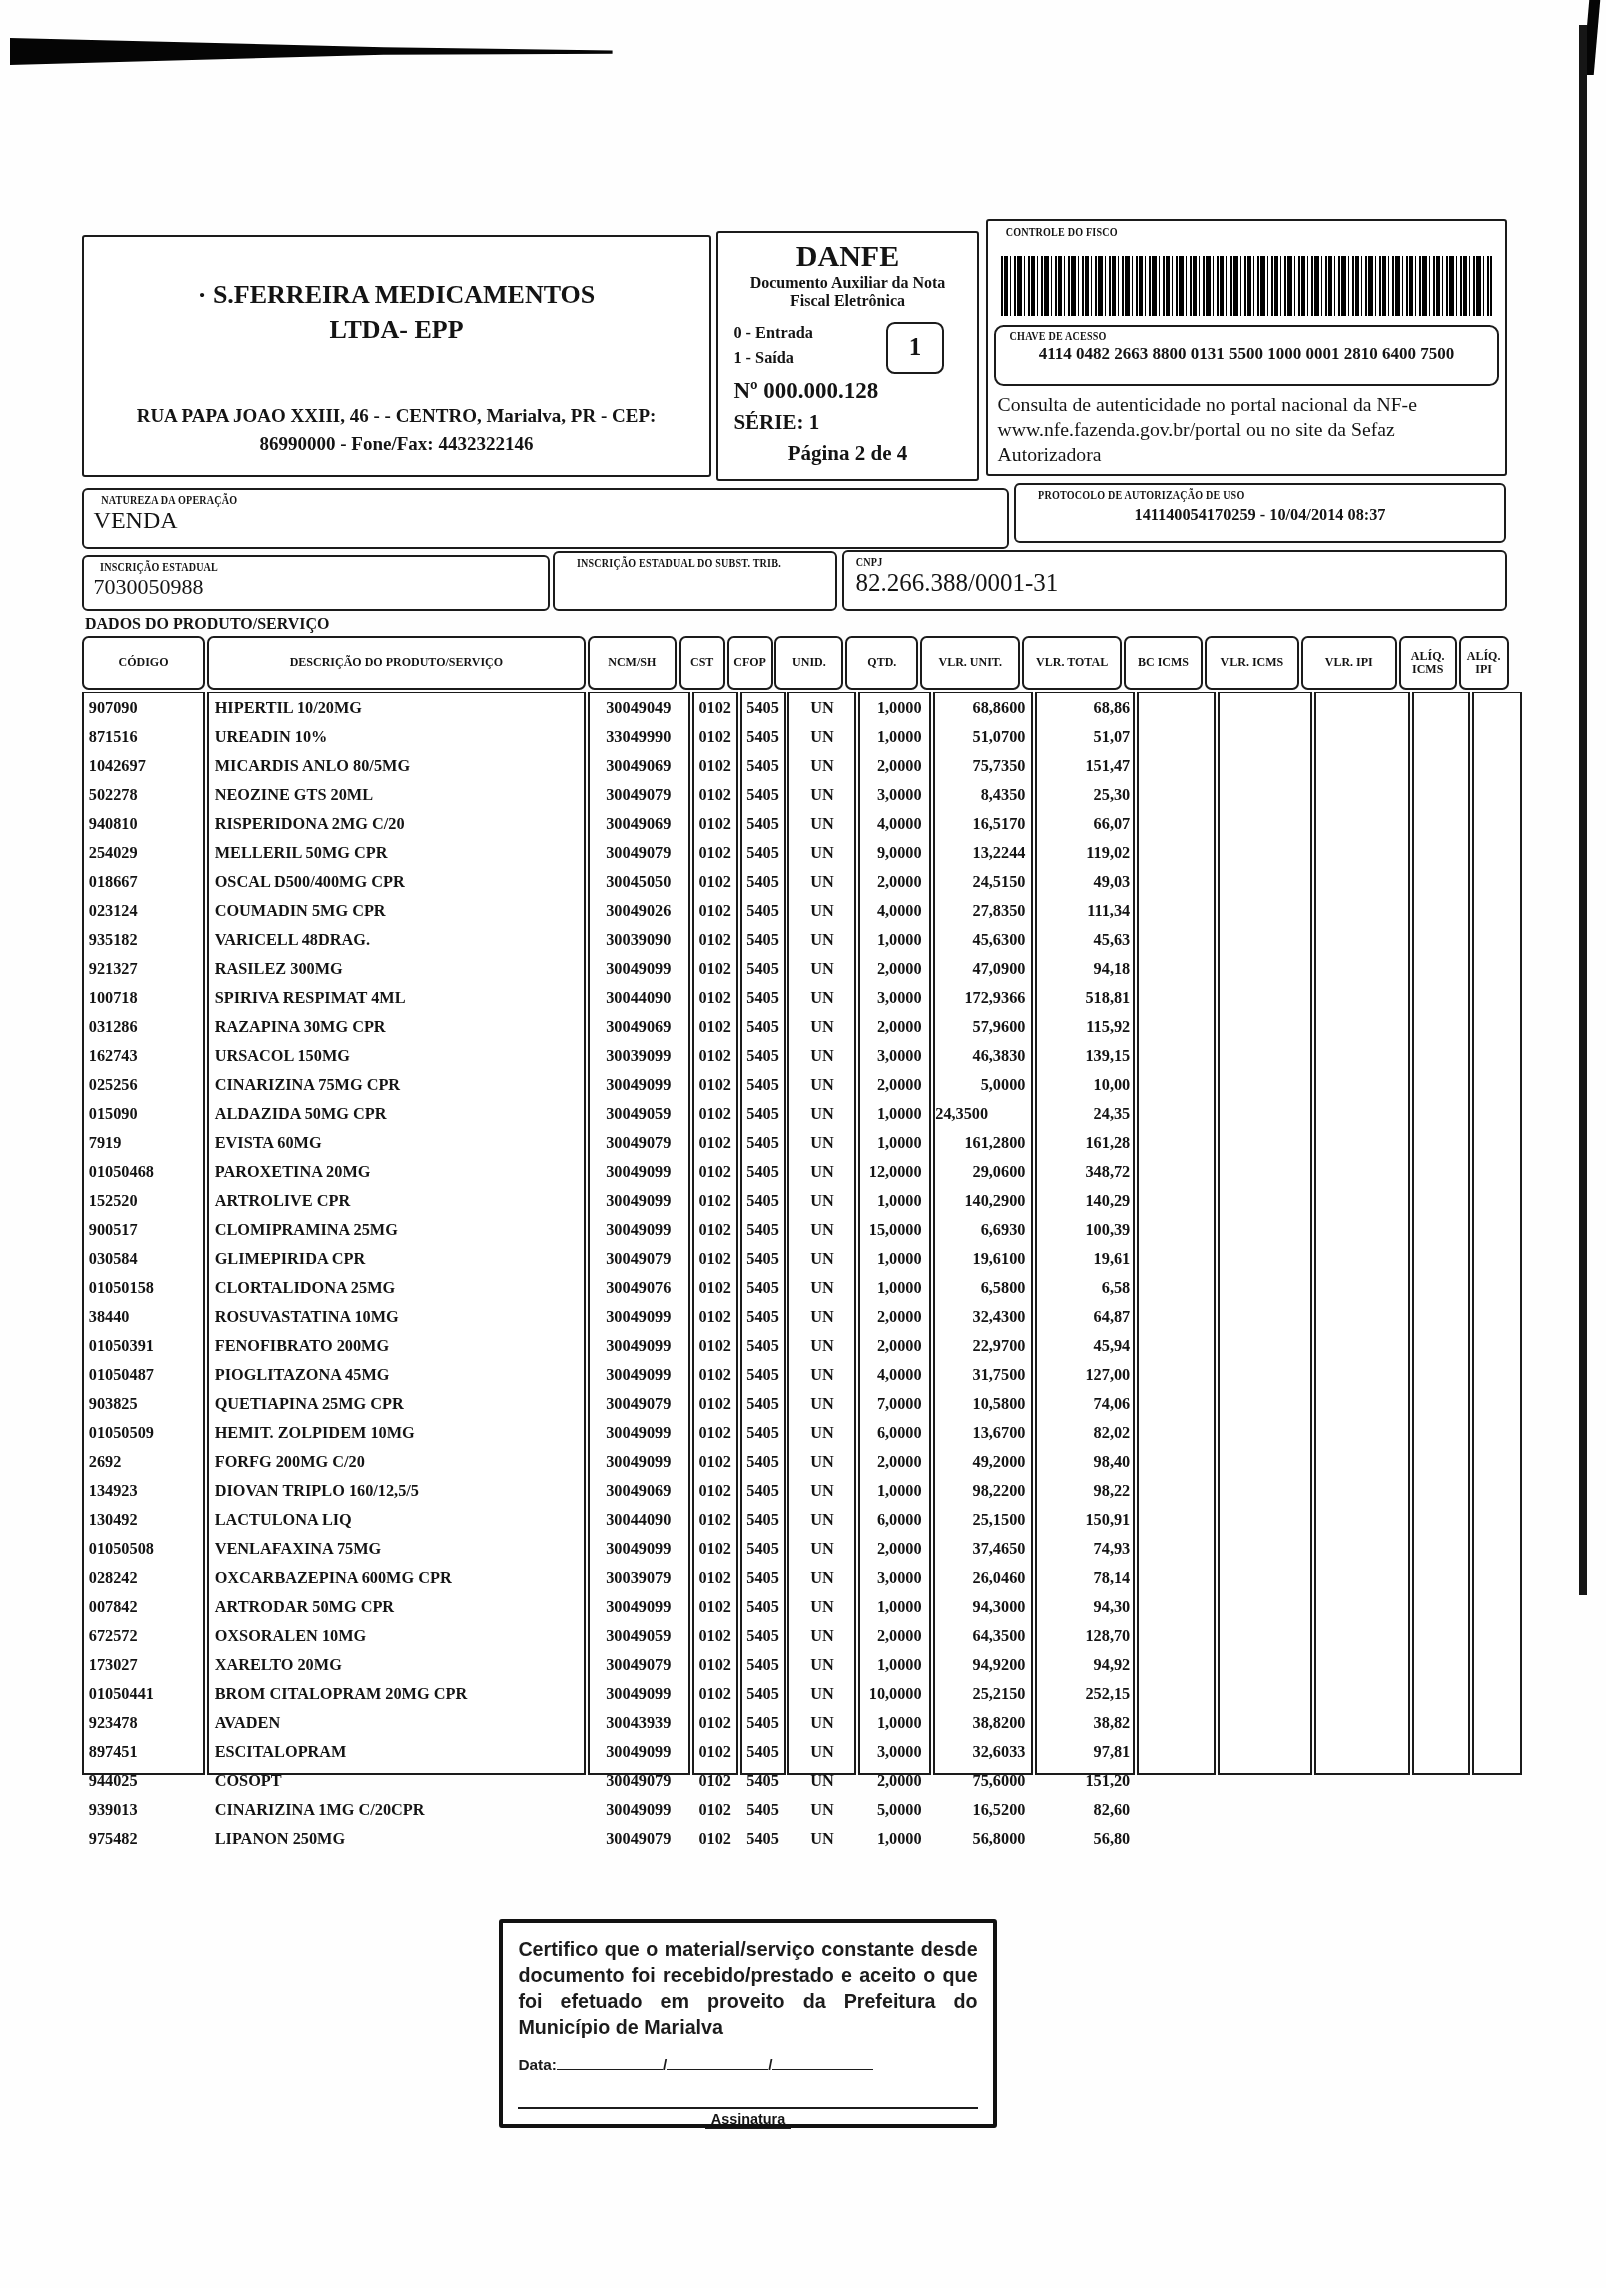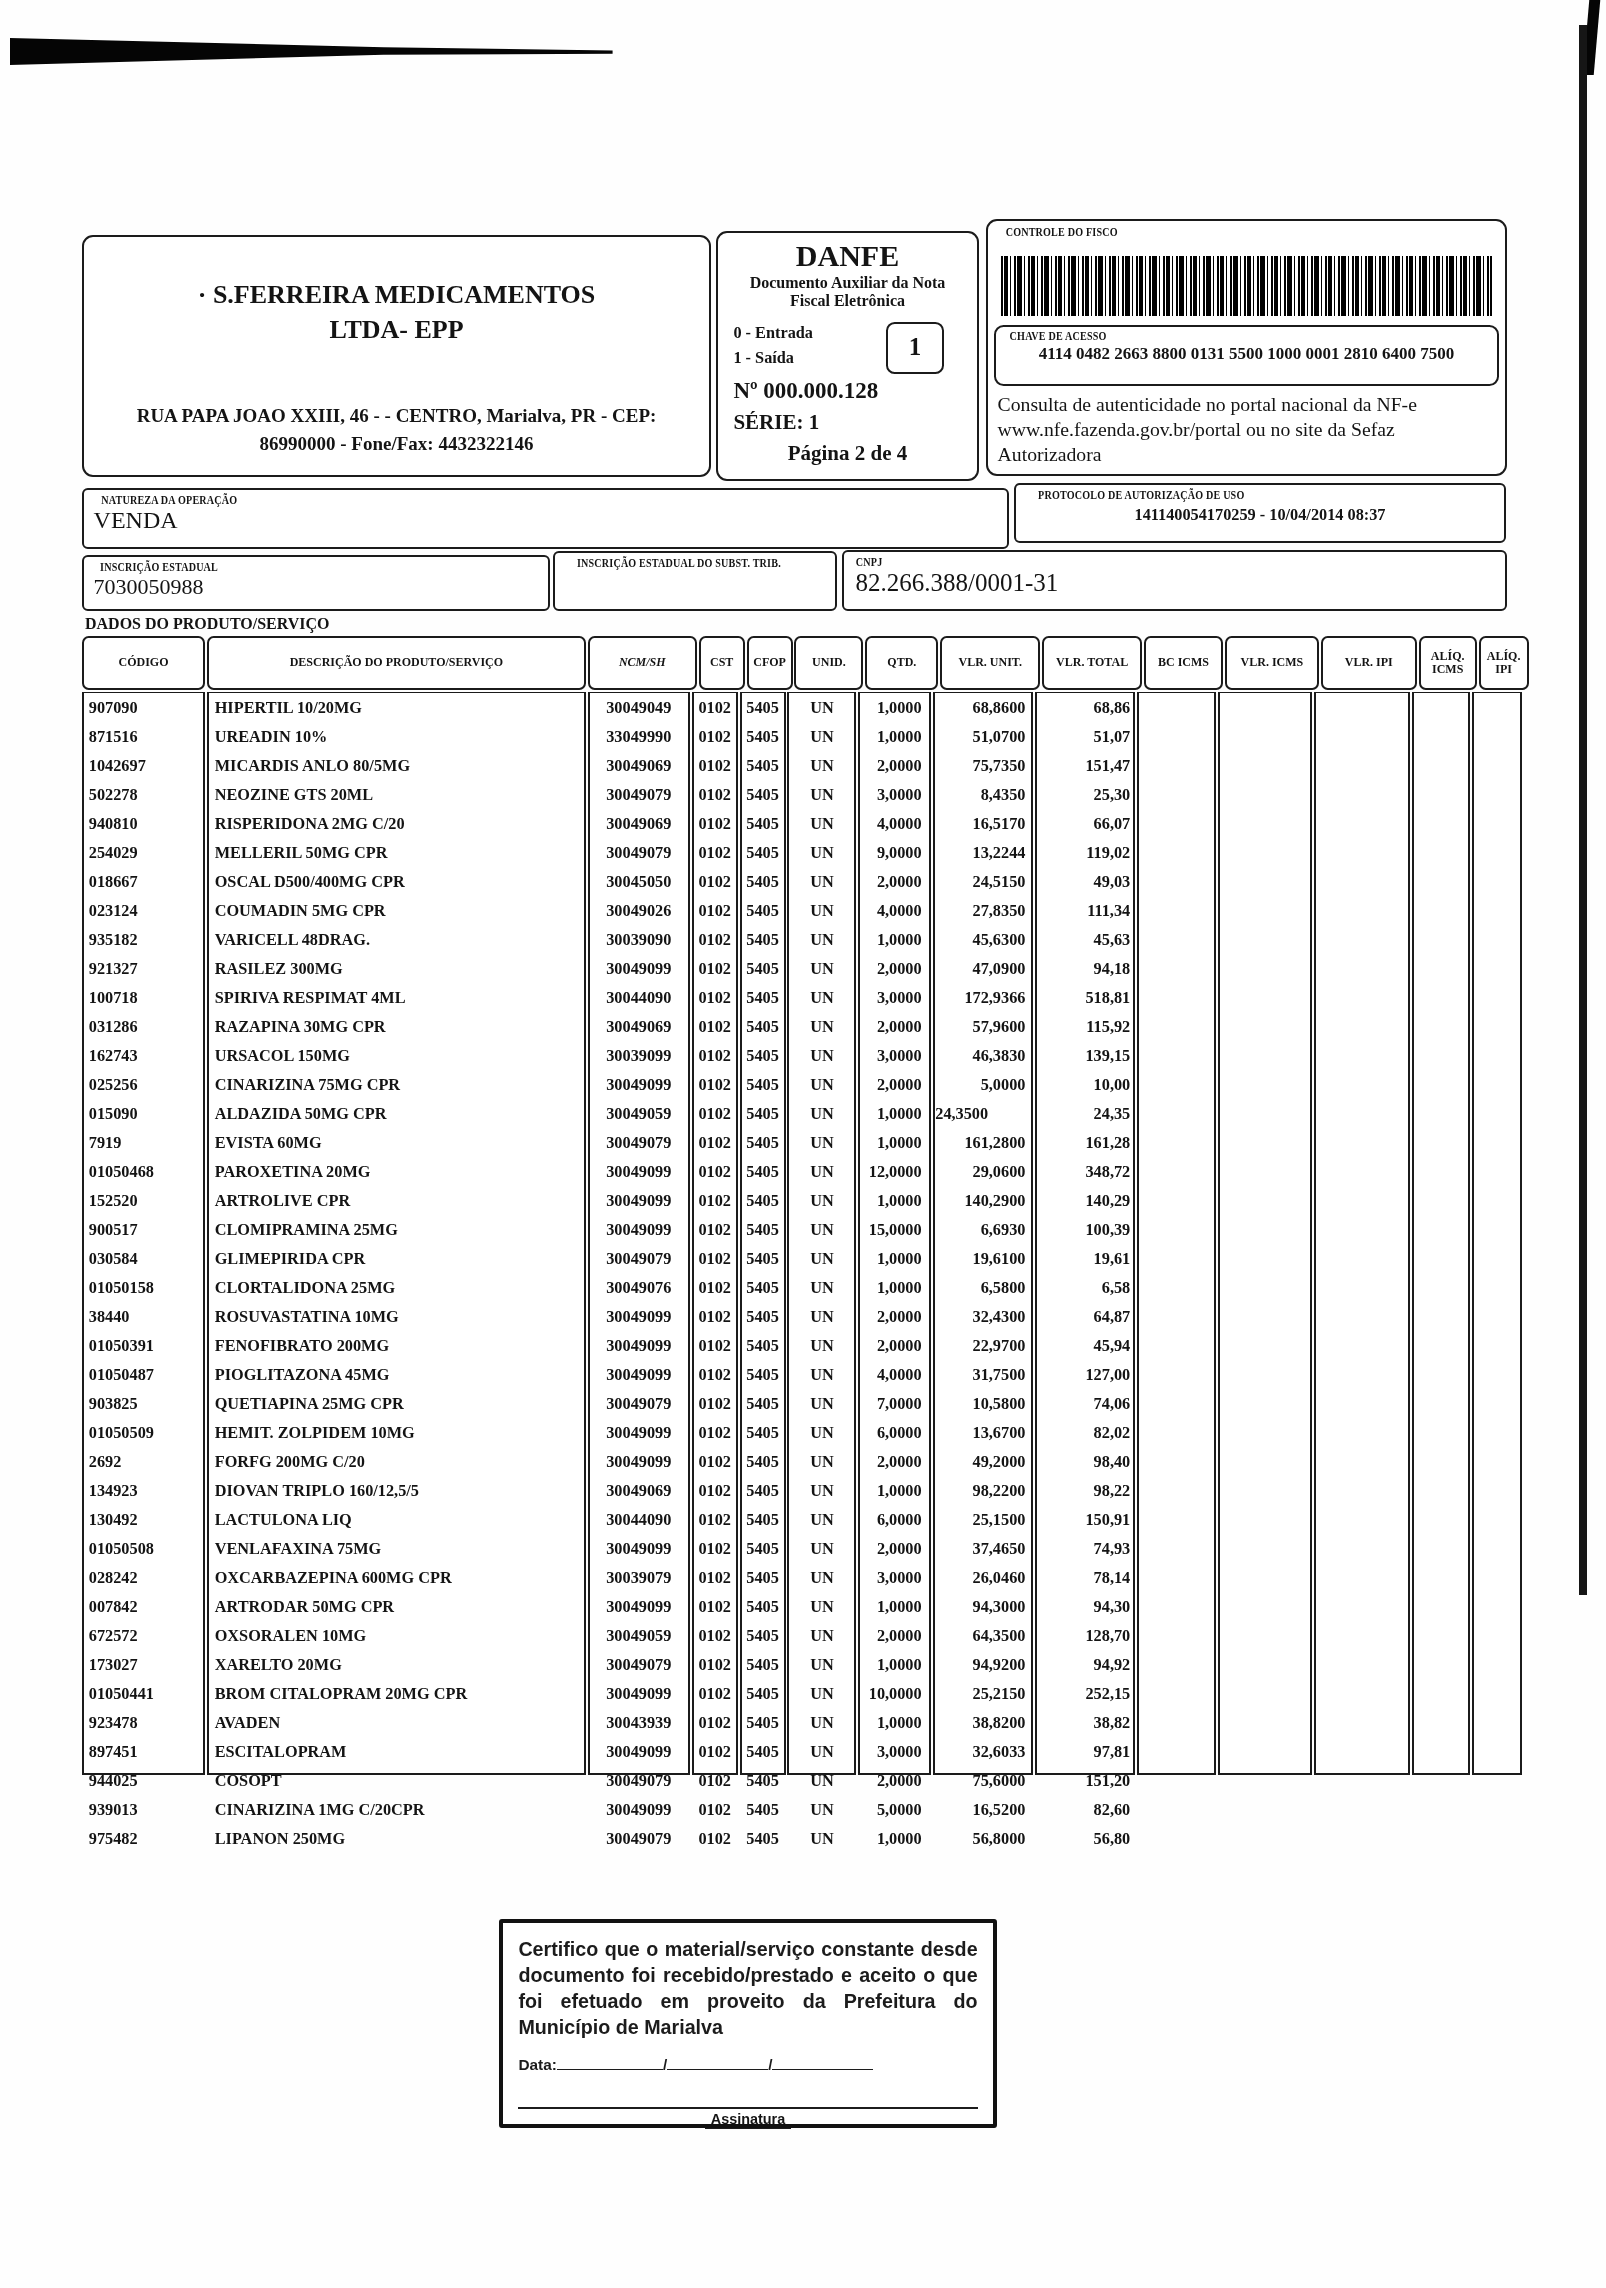--- a/index.html
+++ b/index.html
@@ -1,18 +1,18 @@
 <!DOCTYPE html>
 <html><head>
 <meta charset="utf-8">
 <style>
   html,body{margin:0;padding:0;background:#e8e8e8;}
   .page{position:relative;width:1606px;height:2288px;background:#fefefe;overflow:hidden;
         font-family:"Liberation Serif", serif;color:#141414;}
-  .box{position:absolute;border:2.9px solid #1b1b1b;border-radius:11px;background:#fff;box-sizing:border-box;}
+  .box{position:absolute;border:2.9px solid #1b1b1b;border-radius:3px;background:#fff;box-sizing:border-box;}
   .lbl{font-size:11.5px;font-weight:bold;letter-spacing:0.2px;line-height:1.05;
        font-family:"Liberation Serif",serif;transform-origin:left top;}
   .cond{transform:scaleX(0.88);display:inline-block;white-space:nowrap;}
 
   
   .scan-top{position:absolute;left:9.6px;top:38px;width:603px;height:27px;background:#050505;
             clip-path:polygon(0 0,62% 34%,100% 46%,100% 58%,62% 62%,0 100%);}
   .scan-right{position:absolute;left:1579px;top:25px;width:7.7px;height:1570px;background:#161616;}
   .scan-tr{position:absolute;left:1586px;top:0px;width:10.6px;height:75px;background:#050505;transform:skewX(-5deg);}
   .speck{position:absolute;background:#2a2a2a;border-radius:40% 60% 50% 50%;}
@@ -144,21 +144,21 @@
   </div>
   <div class="box" style="left:842px;top:550px;width:665px;height:61px;border-radius:5.8px;padding:3.8px 9.6px;">
     <div class="lbl"><span class="cond">CNPJ</span></div>
     <div class="field-val" style="font-size:25px;">82.266.388/0001-31</div>
   </div>
 
   <div class="section-title">DADOS DO PRODUTO/SERVIÇO</div>
   <div class="thead" id="thead-row">
       <div class="hc" style="width: 123px; flex: 0 0 auto;">CÓDIGO</div>
       <div class="hc" style="width: 379px; flex: 0 0 auto;">DESCRIÇÃO DO PRODUTO/SERVIÇO</div>
-      <div class="hc" style="width: 109px; flex: 0 0 auto; font-style: italic;">NCM/SH</div>
+      <div class="hc" style="width: 89px; flex: 0 0 auto;">NCM/SH</div>
       <div class="hc" style="width: 46px; flex: 0 0 auto;">CST</div>
       <div class="hc" style="width: 46px; flex: 0 0 auto;">CFOP</div>
       <div class="hc" style="width: 69px; flex: 0 0 auto;">UNID.</div>
       <div class="hc" style="width: 73px; flex: 0 0 auto;">QTD.</div>
       <div class="hc" style="width: 100px; flex: 0 0 auto;">VLR. UNIT.</div>
       <div class="hc" style="width: 100px; flex: 0 0 auto;">VLR. TOTAL</div>
       <div class="hc" style="width: 79px; flex: 0 0 auto;">BC ICMS</div>
       <div class="hc" style="width: 94px; flex: 0 0 auto;">VLR. ICMS</div>
       <div class="hc" style="width: 96px; flex: 0 0 auto;">VLR. IPI</div>
       <div class="hc" style="width: 58px; flex: 0 0 auto;">ALÍQ. ICMS</div>

